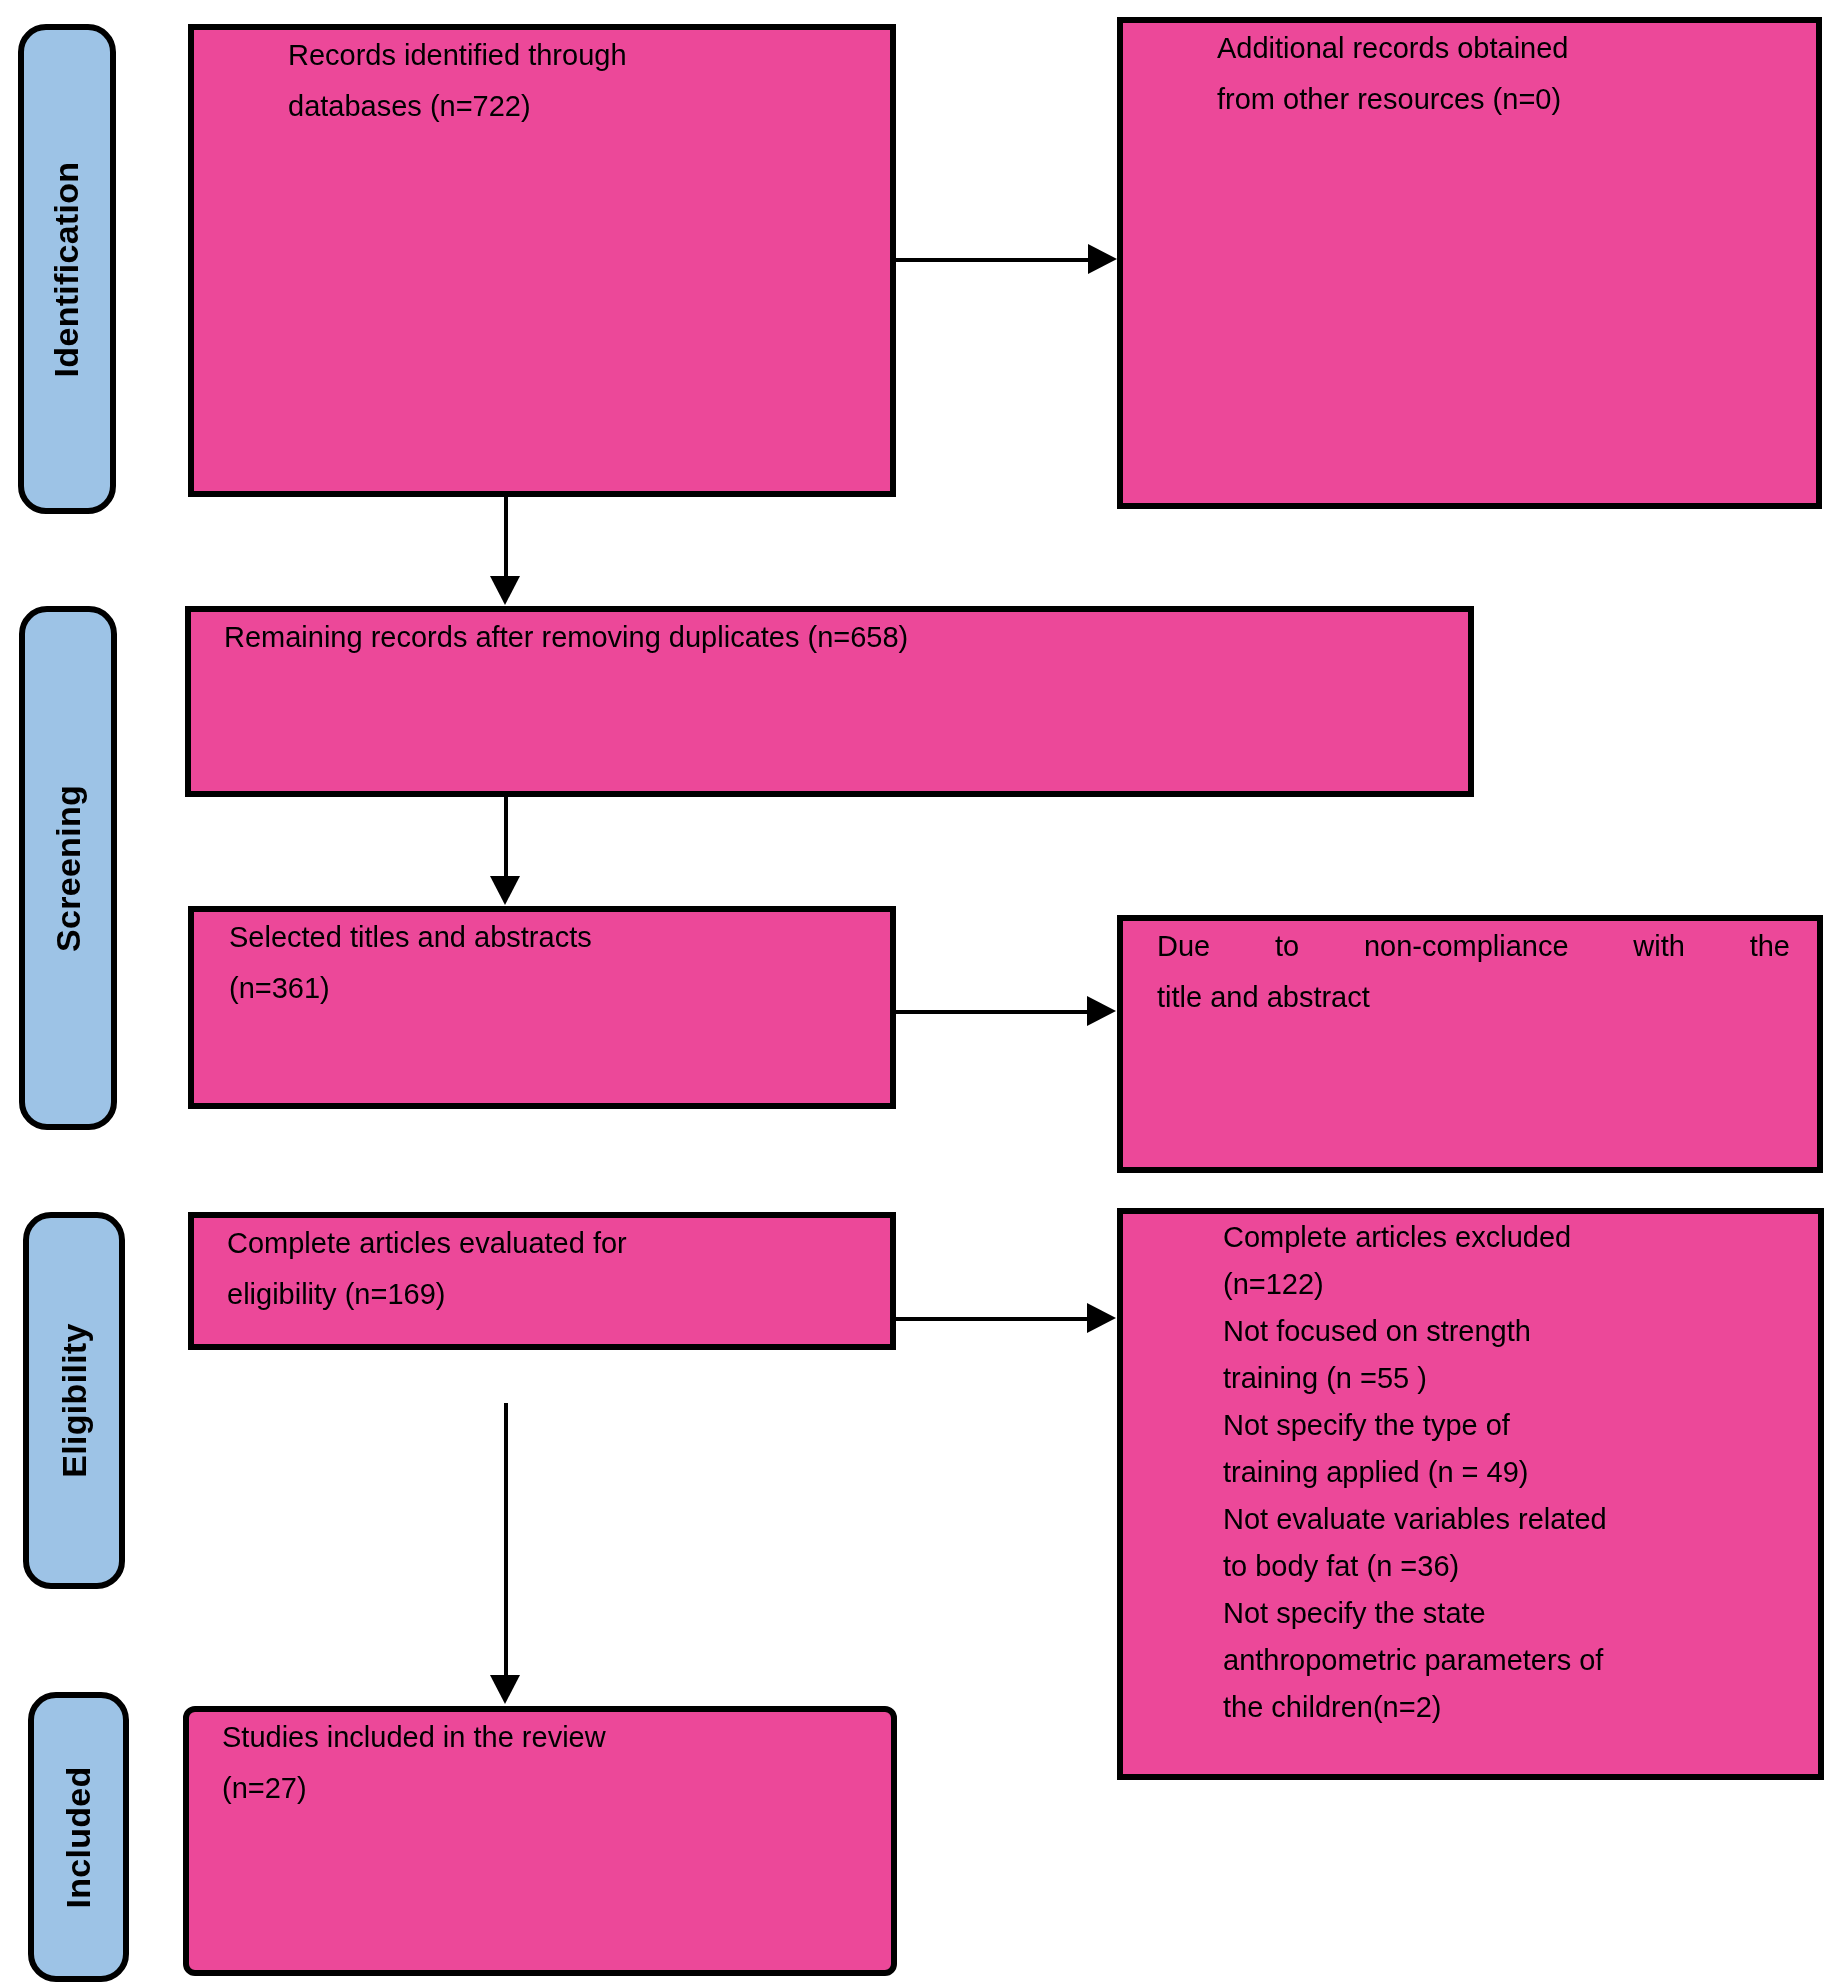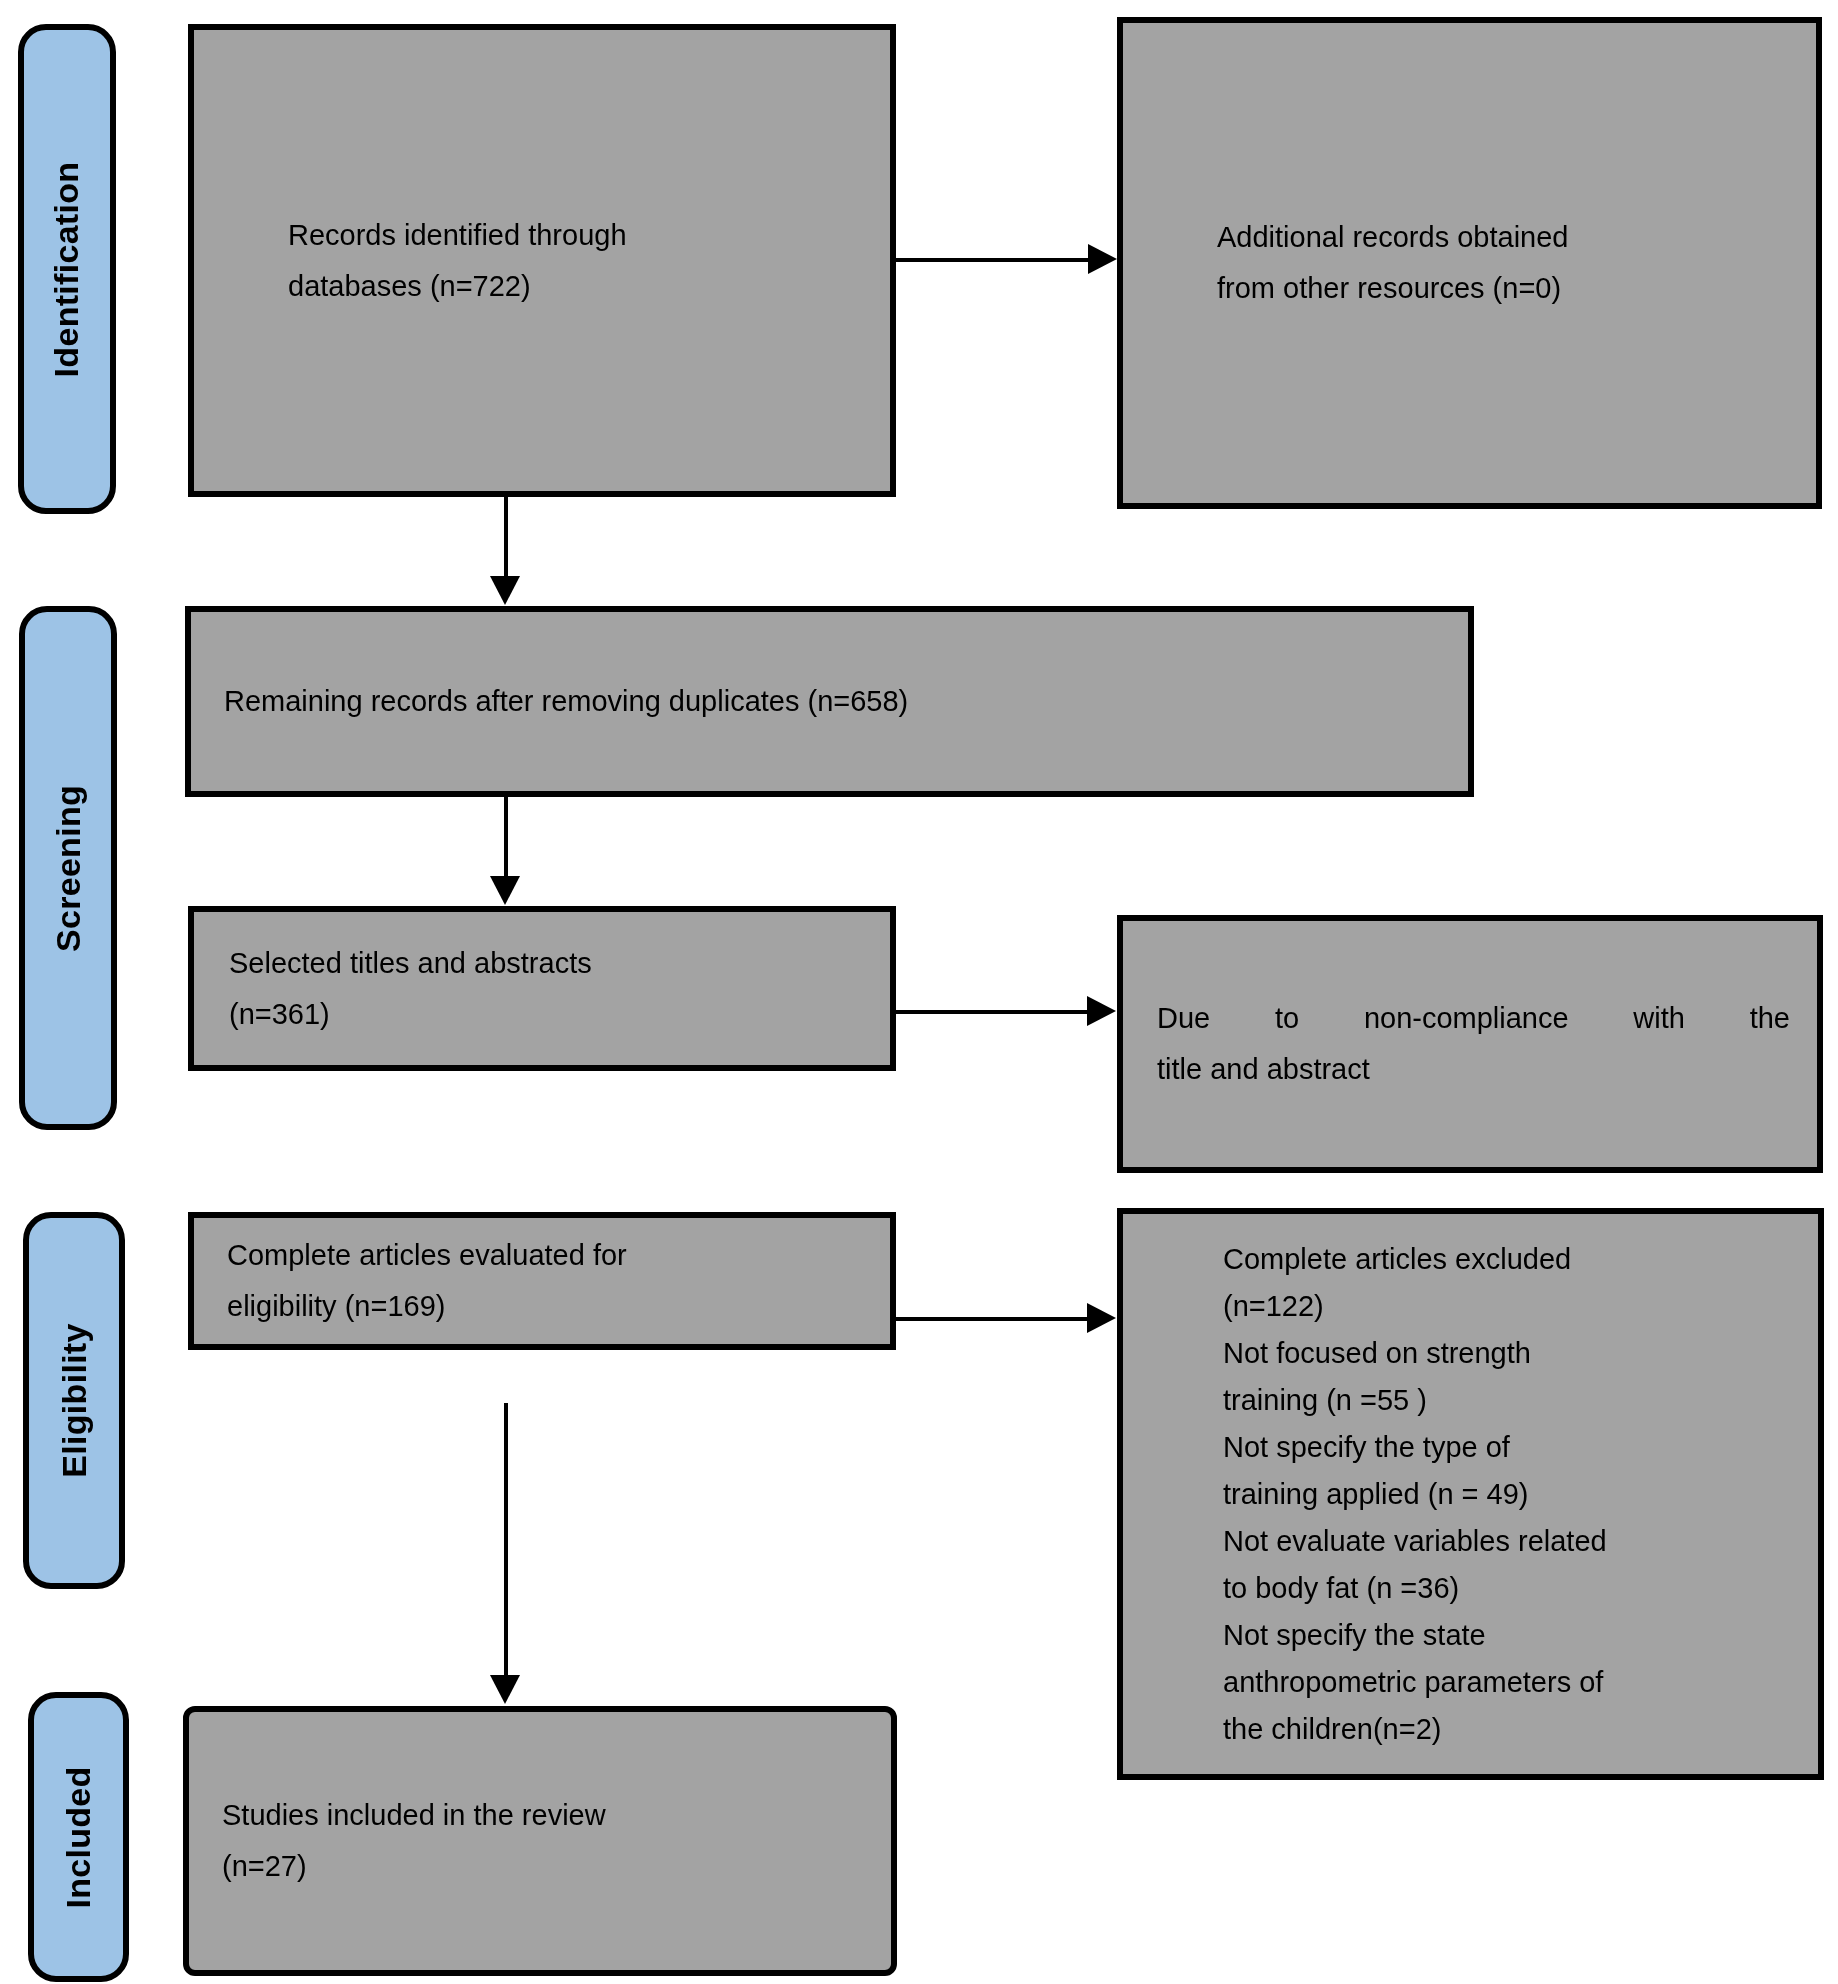--- a/index.html
+++ b/index.html
@@ -36,35 +36,35 @@
     letter-spacing: 0.3px;
   }
   #stage-identification { left: 18px;  top: 24px;   width: 98px; height: 490px; }
   #stage-screening      { left: 19.4px;  top: 606px; width: 98px; height: 524px; }
   #stage-eligibility    { left: 23px;  top: 1212px; width: 102px; height: 377px; }
   #stage-included       { left: 28px;  top: 1692px; width: 101px; height: 290px; }
 
   
   .fbox {
     position: absolute;
-    background: #a3a3a3;
+    background: #ec4899;
     border: 6px solid #000000;
     box-sizing: border-box;
     display: flex;
     flex-direction: column;
-    justify-content: center;
+    justify-content: flex-start;
     font-size: 29px;
     line-height: 51px;
     white-space: pre-line;
     text-align: left;
   }
   #box-records-identified { left: 188px;  top: 24px;   width: 708px; height: 473px;  padding: 0 30px 0 94px; }
   #box-additional-records { left: 1117px; top: 17px;   width: 705px; height: 492px;  padding: 0 24px 0 94px; }
   #box-after-duplicates   { left: 185px;  top: 606px; width: 1289px; height: 191px;  padding: 0 30px 0 33px; }
-  #box-titles-abstracts   { left: 188px;  top: 906px; width: 708px; height: 165px;  padding: 0 30px 0 35px; }
+  #box-titles-abstracts   { left: 188px;  top: 906px; width: 708px; height: 203px;  padding: 0 30px 0 35px; }
   #box-records-excluded   { left: 1117px; top: 915px; width: 706px; height: 258px;  padding: 0 27px 0 34px; }
   #box-articles-evaluated { left: 188px;  top: 1212px; width: 708px; height: 138px;  padding: 0 30px 0 33px; }
   #box-articles-excluded  { left: 1117px; top: 1208px; width: 707px; height: 572px; padding: 0 21px 0 100px; line-height: 47px; }
   #box-studies-included   { left: 183px;  top: 1706px; width: 714px; height: 270px;  padding: 0 30px 0 33px; border-radius: 12px; }
 
   
   .jline {
     width: 100%;
     text-align: justify;
     text-align-last: justify;

